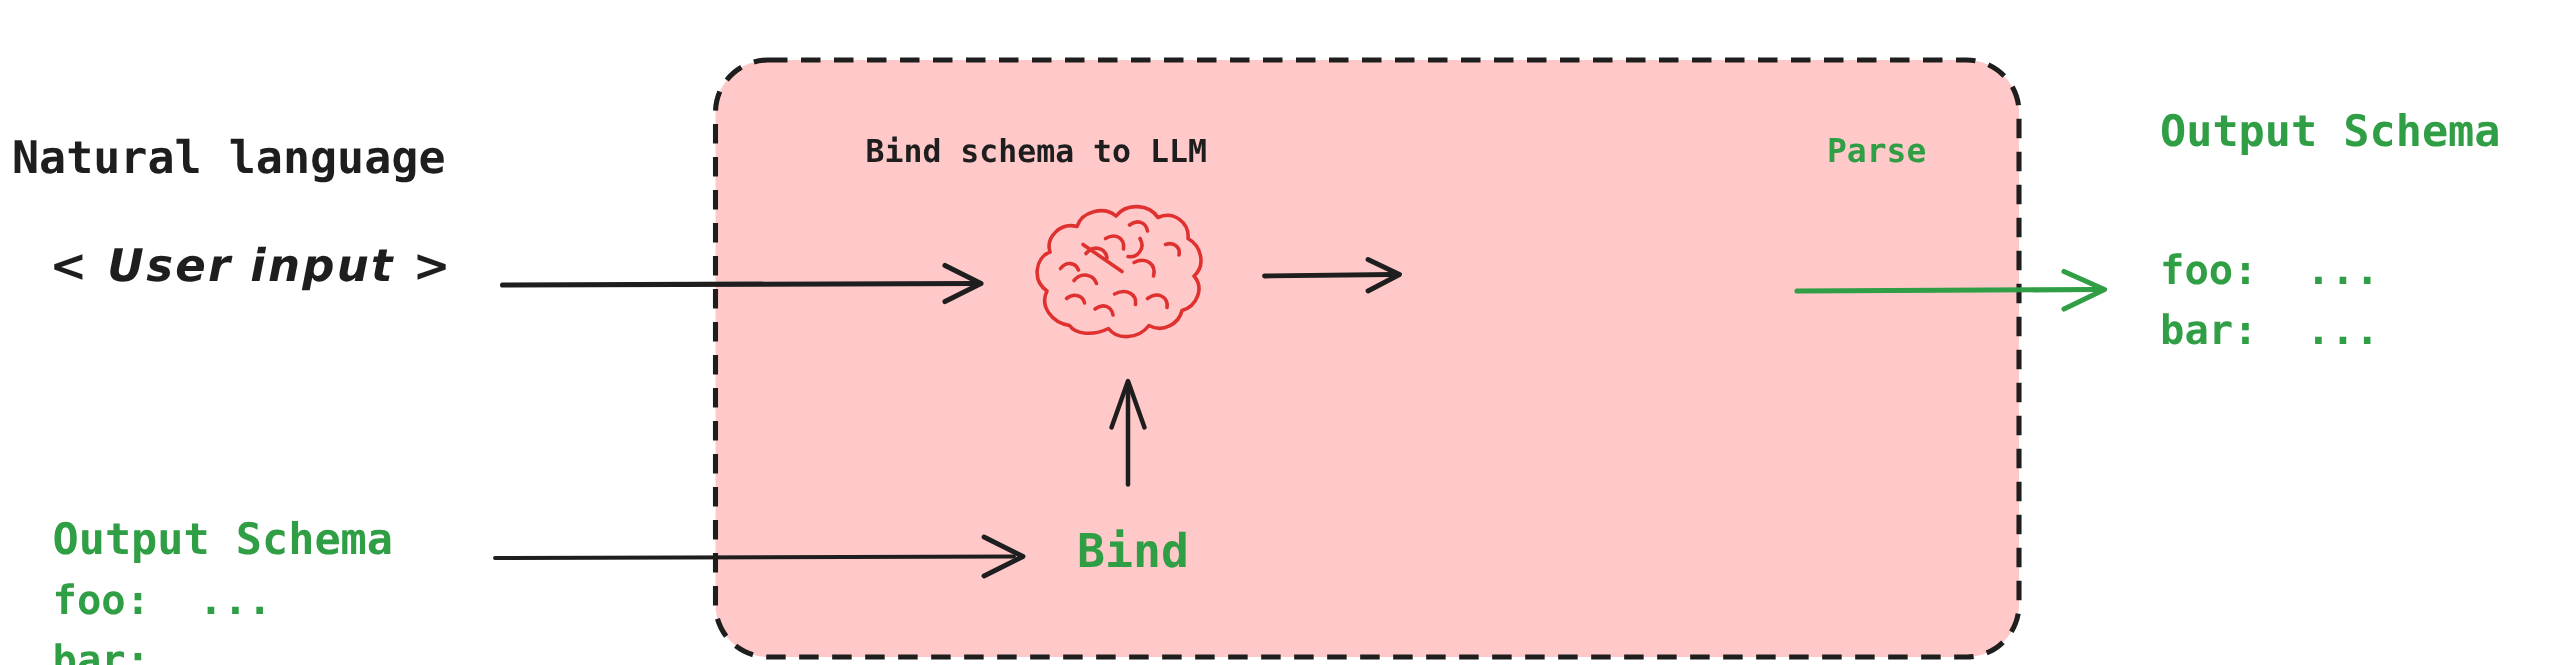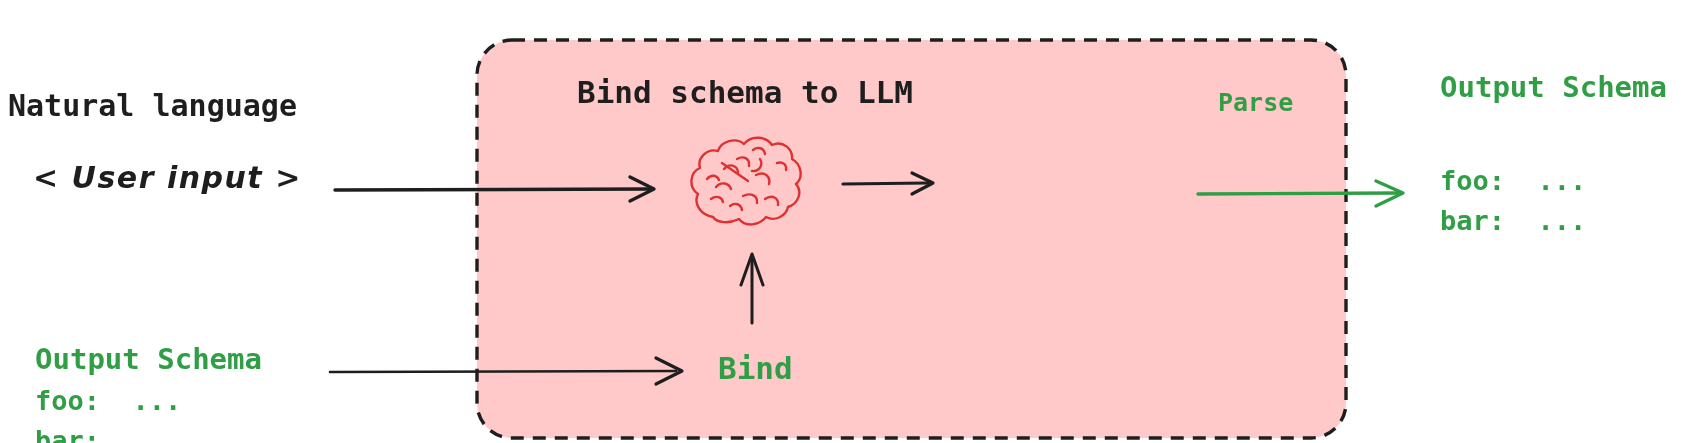--- a/index.html
+++ b/index.html
@@ -13,23 +13,23 @@
     margin-top: 31px;
   }
   #diagram-svg { position: absolute; left: 0; top: 0; }
   .label { position: absolute; white-space: pre; line-height: 1.15; }
   .code  { font-family: "DejaVu Sans Mono", monospace; font-weight: 700; color: #1e1e1e; }
   .hand  { font-family: "DejaVu Sans", sans-serif; font-style: italic; font-weight: 600; color: #1e1e1e; letter-spacing: 1.5px; }
   .green { color: #2f9e44; }
 
   .nl-title        { left: 8px;    top: 58px;  font-size: 30px; }
   .user-input      { left: 33px;   top: 130px; font-size: 30px; }
-  .bind-label      { left: 577px;  top: 44px;  font-size: 31px; }
+  .bind-label      { left: 577px;  top: 58px;  font-size: 21px; }
   .answer-string   { left: 957px;  top: 132px; font-size: 30px; }
-  .parse-label     { left: 1218px; top: 58px;  font-size: 25px; }
+  .parse-label     { left: 1218px; top: 58px;  font-size: 22px; }
   .tool-label      { left: 718px;  top: 320px; font-size: 31px; }
 
   .out-right-title { left: 1440px; top: 40px;  font-size: 29px; }
   .out-right-ans   { left: 1440px; top: 95px;  font-size: 27px; }
   .out-right-foo   { left: 1440px; top: 134px; font-size: 27px; }
   .out-right-bar   { left: 1440px; top: 174px; font-size: 27px; }
 
   .out-left-title  { left: 35px;   top: 312px; font-size: 29px; }
   .out-left-foo    { left: 35px;   top: 354px; font-size: 27px; }
   .out-left-bar    { left: 35px;   top: 394px; font-size: 27px; }

